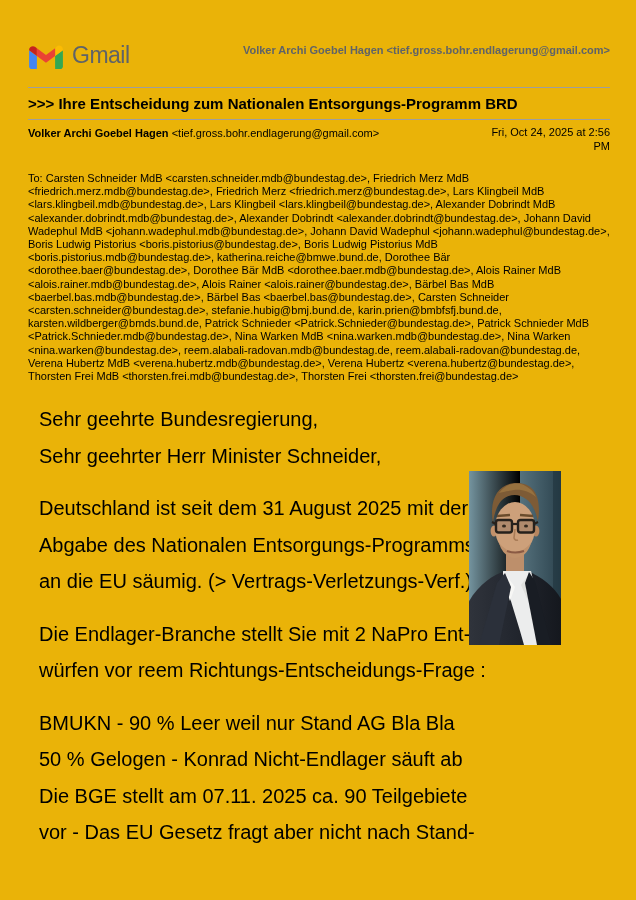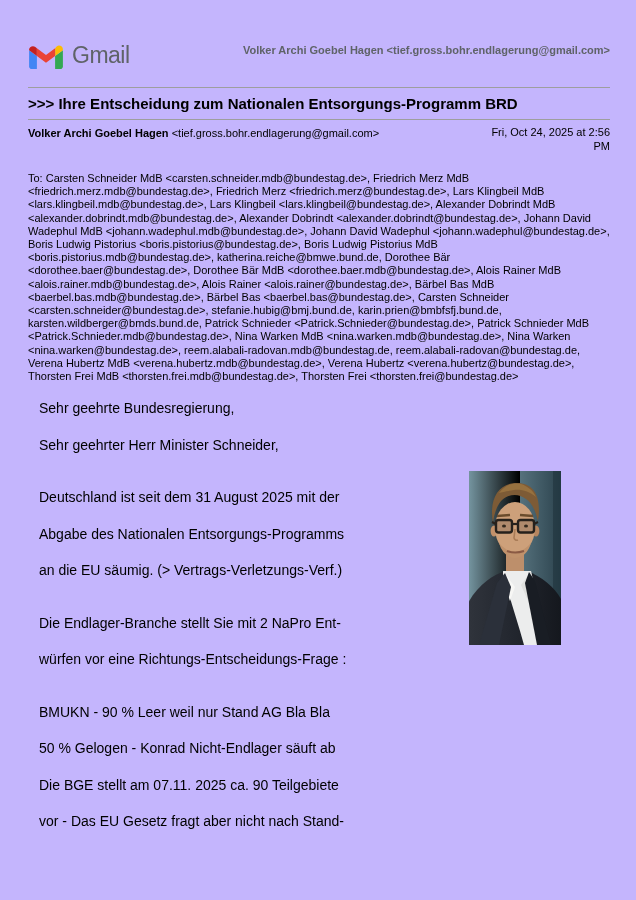--- a/index.html
+++ b/index.html
@@ -1,39 +1,39 @@
 <!DOCTYPE html>
 <html><head>
 <meta charset="utf-8">
 <style>
   * { margin:0; padding:0; box-sizing:border-box; }
   html,body { background:#ffffff; }
   body { font-family:"Liberation Sans", sans-serif; color:#000; }
-  .page { position:relative; width:636px; height:900px; background:#c4b5fd; overflow:hidden; }
+  .page { position:relative; width:636px; height:900px; background:#eab308; overflow:hidden; }
   .content { position:absolute; left:28px; top:0; width:582px; }
 
   
   .header { position:relative; height:87px; }
   .gmail-logo { position:absolute; left:1px; top:42px; display:flex; align-items:center; gap:9px; }
   .gmail-word { font-size:23px; color:#5f6368; letter-spacing:-0.5px; }
   .account { position:absolute; right:0; top:44px; font-size:11px; font-weight:bold; color:#5f6368; }
 
   .rule { border:none; border-top:1px solid #9e9e9e; width:100%; }
 
   .subject { font-size:15px; font-weight:bold; padding:7px 0 7px 0; color:#000; }
 
   .meta-row { display:flex; margin-top:6px; align-items:flex-start; }
   .from { flex:1; font-size:11px; line-height:14px; }
   .from-name { font-weight:bold; }
   .date { width:132px; font-size:11px; line-height:13.5px; text-align:right; }
 
   .to { margin-top:19px; font-size:11px; line-height:13.2px; color:#000; }
 
   
-  .body { margin-top:7px; padding-left:11px; font-size:14px; color:#000; }
+  .body { margin-top:18px; padding-left:11px; font-size:20px; color:#000; }
   .para { margin-bottom:16px; }
   .bline { line-height:36.5px; white-space:nowrap; }
 
   
   .photo { position:absolute; left:469px; top:471px; width:92px; height:174px; }
   .photo svg { display:block; }
 </style>
 </head>
 <body>
 
@@ -75,21 +75,21 @@
         <div class="bline">Sehr geehrte Bundesregierung,</div>
         <div class="bline">Sehr geehrter Herr Minister Schneider,</div>
       </div>
       <div class="para">
         <div class="bline">Deutschland ist seit dem 31 August 2025 mit der</div>
         <div class="bline">Abgabe des Nationalen Entsorgungs-Programms</div>
         <div class="bline">an die EU säumig. (&gt; Vertrags-Verletzungs-Verf.)</div>
       </div>
       <div class="para">
         <div class="bline">Die Endlager-Branche stellt Sie mit 2 NaPro Ent-</div>
-        <div class="bline">würfen vor eine Richtungs-Entscheidungs-Frage :</div>
+        <div class="bline">würfen vor reem Richtungs-Entscheidungs-Frage :</div>
       </div>
       <div class="para">
         <div class="bline">BMUKN - 90 % Leer weil nur Stand AG Bla Bla</div>
         <div class="bline">50 % Gelogen - Konrad Nicht-Endlager säuft ab</div>
         <div class="bline">Die BGE stellt am 07.11. 2025 ca. 90 Teilgebiete</div>
         <div class="bline">vor - Das EU Gesetz fragt aber nicht nach Stand-</div>
       </div>
     </div>
 
   </div>

